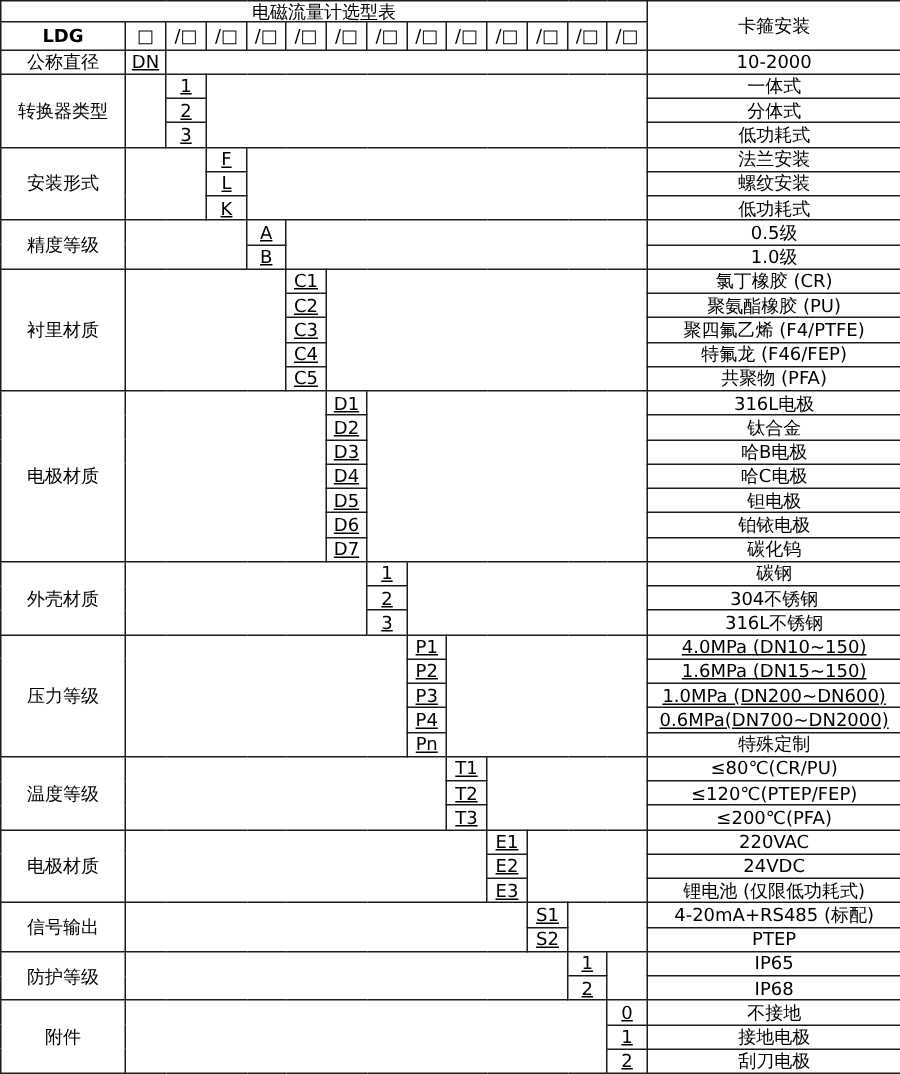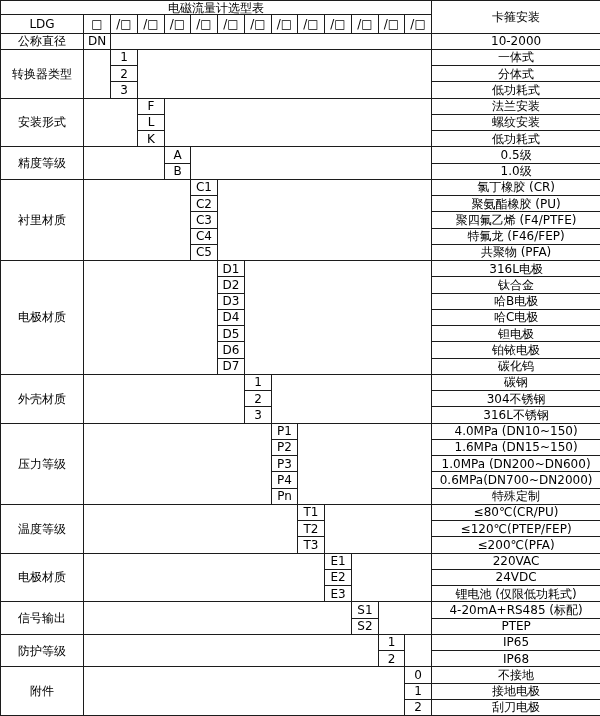--- a/index.html
+++ b/index.html
@@ -28,27 +28,27 @@
   tr.r-title { height: 14px; }
   tr.r-ldg   { height: 18px; }
   tr.r       { height: 16px; }
   td.t {
     border-top: none; border-left: none;
     font-size: 13px;
     margin-left: 36px;
   }
   td.rh { border-top: none; }
   td.lbl { font-size: 12px; }
-  td.lbl-left  { text-align: left; padding-left: 10px; }
+  td.lbl-left  { text-align: left; padding-left: 10px; font-weight: bold; }
   td.lbl-left2 { text-align: left; padding-left: 2px; font-family: Liberation Serif, serif; }
-  td.code { font-size: 12px; }
+  td.code { font-size: 12px; text-decoration: underline; }
   td.code-left { text-align: left; padding-left: 2px; }
   td.slot { font-size: 12px; letter-spacing: 0; }
   td.desc { font-size: 12px; }
-  td.desc-l { text-align: left; padding-left: 2px; }
+  td.desc-l { text-align: left; padding-left: 2px; text-decoration: underline; }
 </style>
 </head>
 <body>
 
 <table class="sel">
   <colgroup>
     <col style="width:83px">
     <col style="width:27px">
       <col style="width:27px">
       <col style="width:27px">

